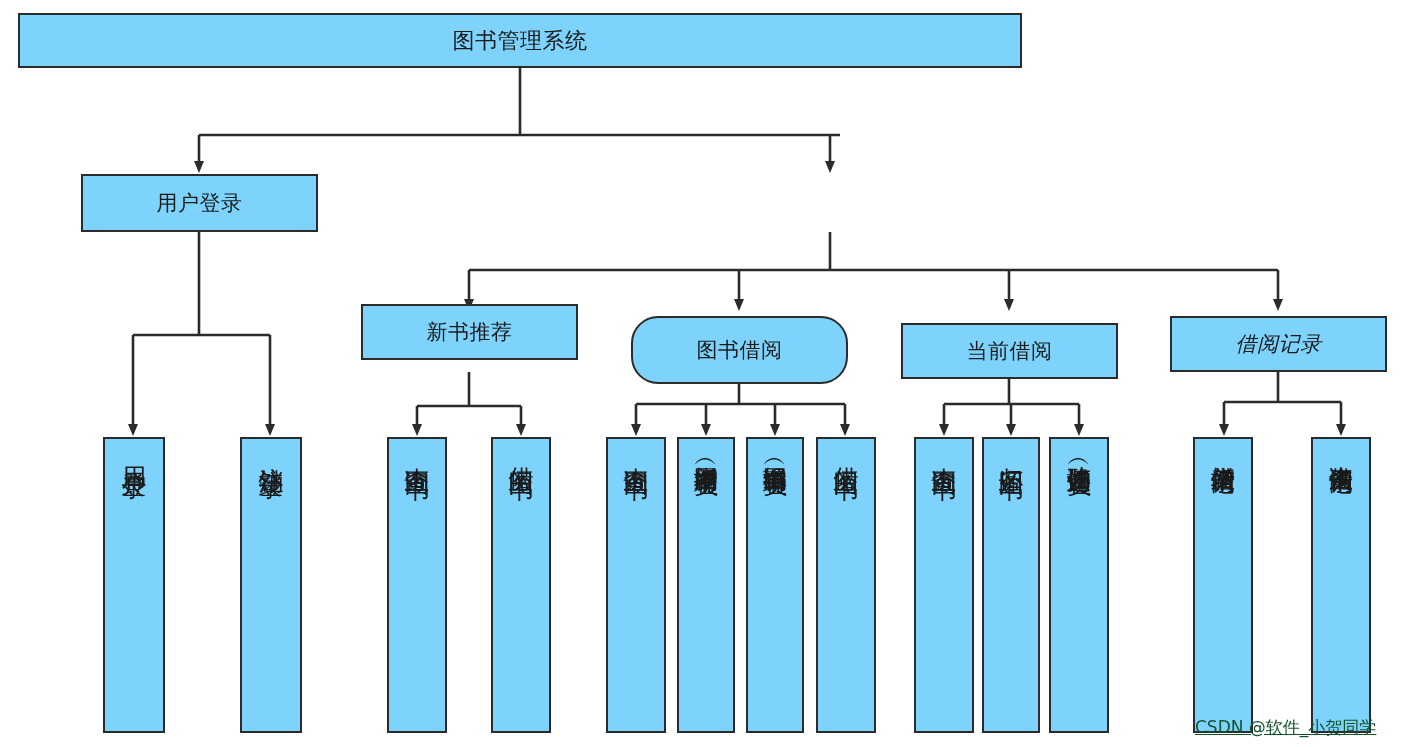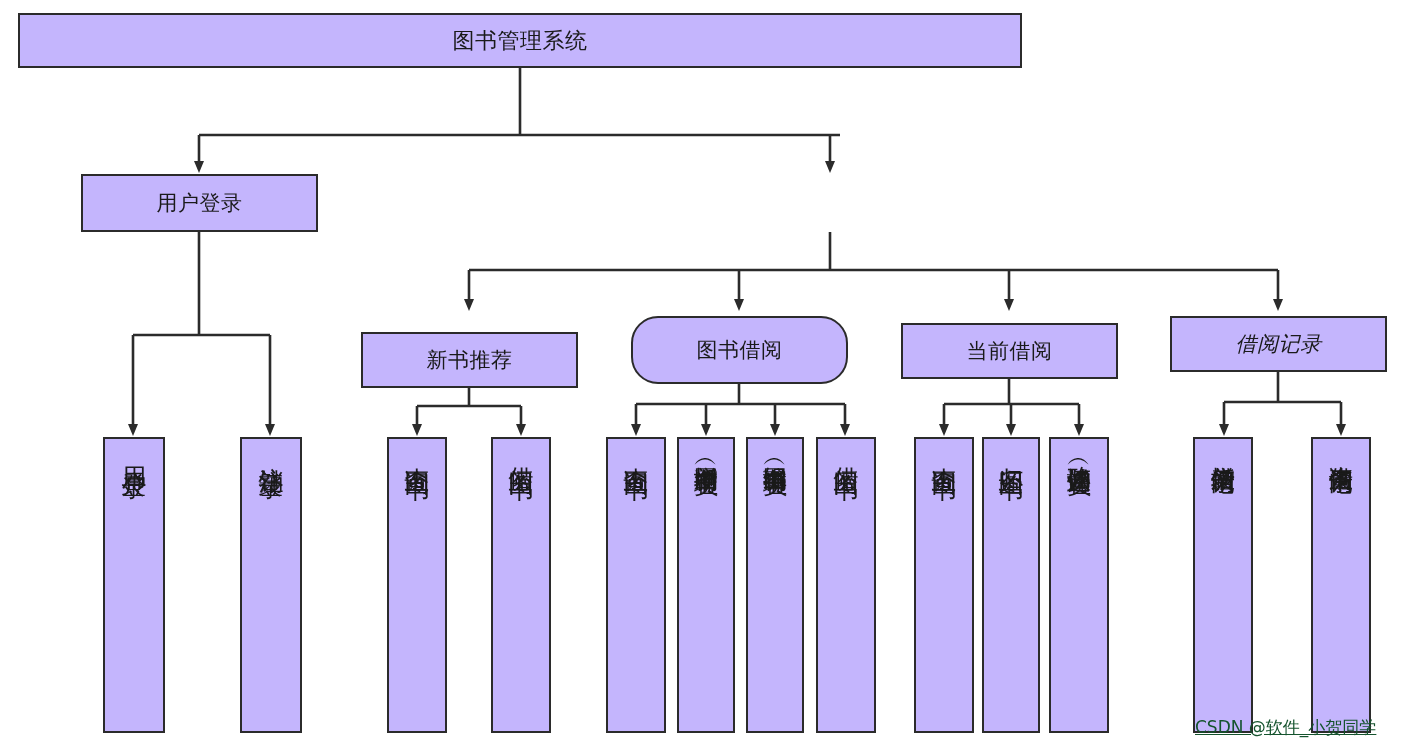--- a/index.html
+++ b/index.html
@@ -23,21 +23,21 @@
     left: 0;
     top: 0;
     width: 1405px;
     height: 747px;
     pointer-events: none;
   }
   .node {
     position: absolute;
     box-sizing: border-box;
     border: 2px solid #2b2b2b;
-    background: #c4b5fd;
+    background: #7dd3fc;
     display: flex;
     align-items: center;
     justify-content: center;
     color: #1a1a1a;
     z-index: 2;
   }
   .node-label {
     display: block;
     text-align: center;
     line-height: 1.18;
@@ -140,21 +140,21 @@
   </svg>
 
   <div class="node h" id="node-root" style="left:18px; top:13px; width:1004px; height:55px;">
     <span class="node-label">图书管理系统</span>
   </div>
 
   <div class="node h" style="left:81px; top:174px; width:237px; height:58px;">
     <span class="node-label">用户登录</span>
   </div>
 
-  <div class="node h" style="left:361px; top:332px; width:217px; height:56px;">
+  <div class="node h" style="left:361px; top:304px; width:217px; height:56px;">
     <span class="node-label">新书推荐</span>
   </div>
   <div class="node h" style="left:631px; top:316px; width:217px; height:68px;border-radius:27px;">
     <span class="node-label">图书借阅</span>
   </div>
   <div class="node h" style="left:901px; top:316px; width:217px; height:56px;margin-top:7px;">
     <span class="node-label">当前借阅</span>
   </div>
   <div class="node h" style="left:1170px; top:316px; width:217px; height:56px;font-style:italic;">
     <span class="node-label">借阅记录</span>

